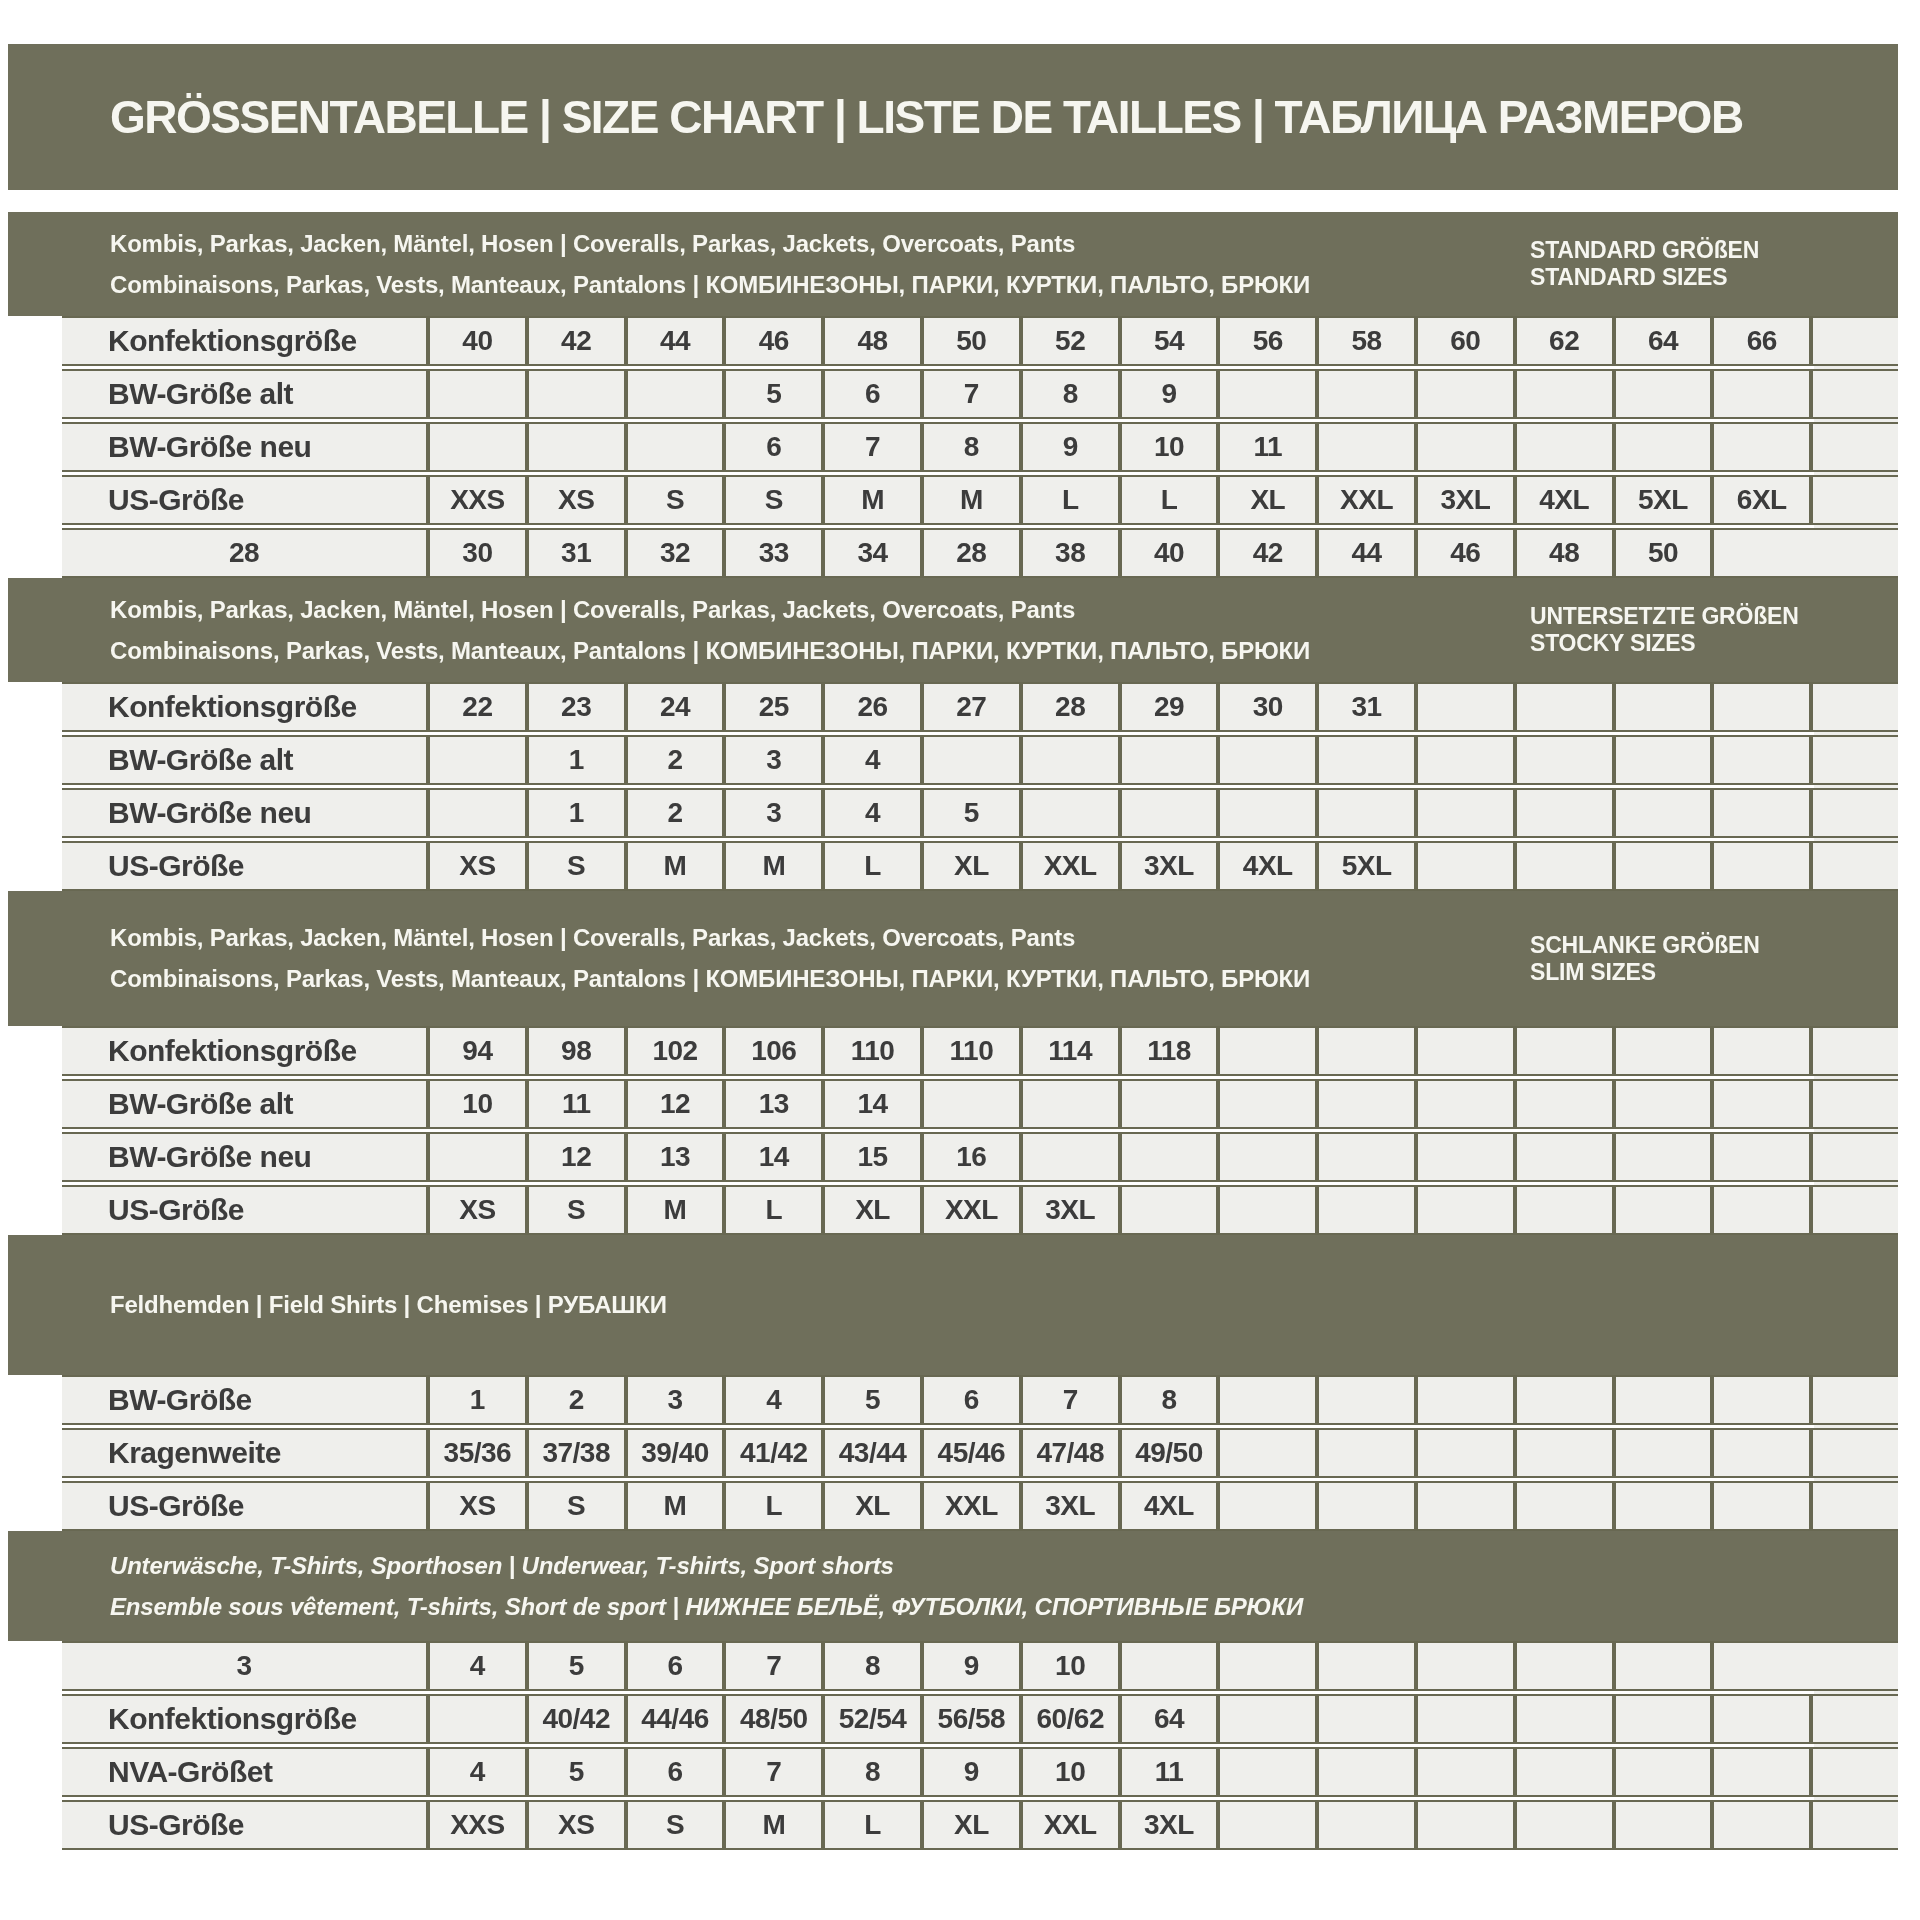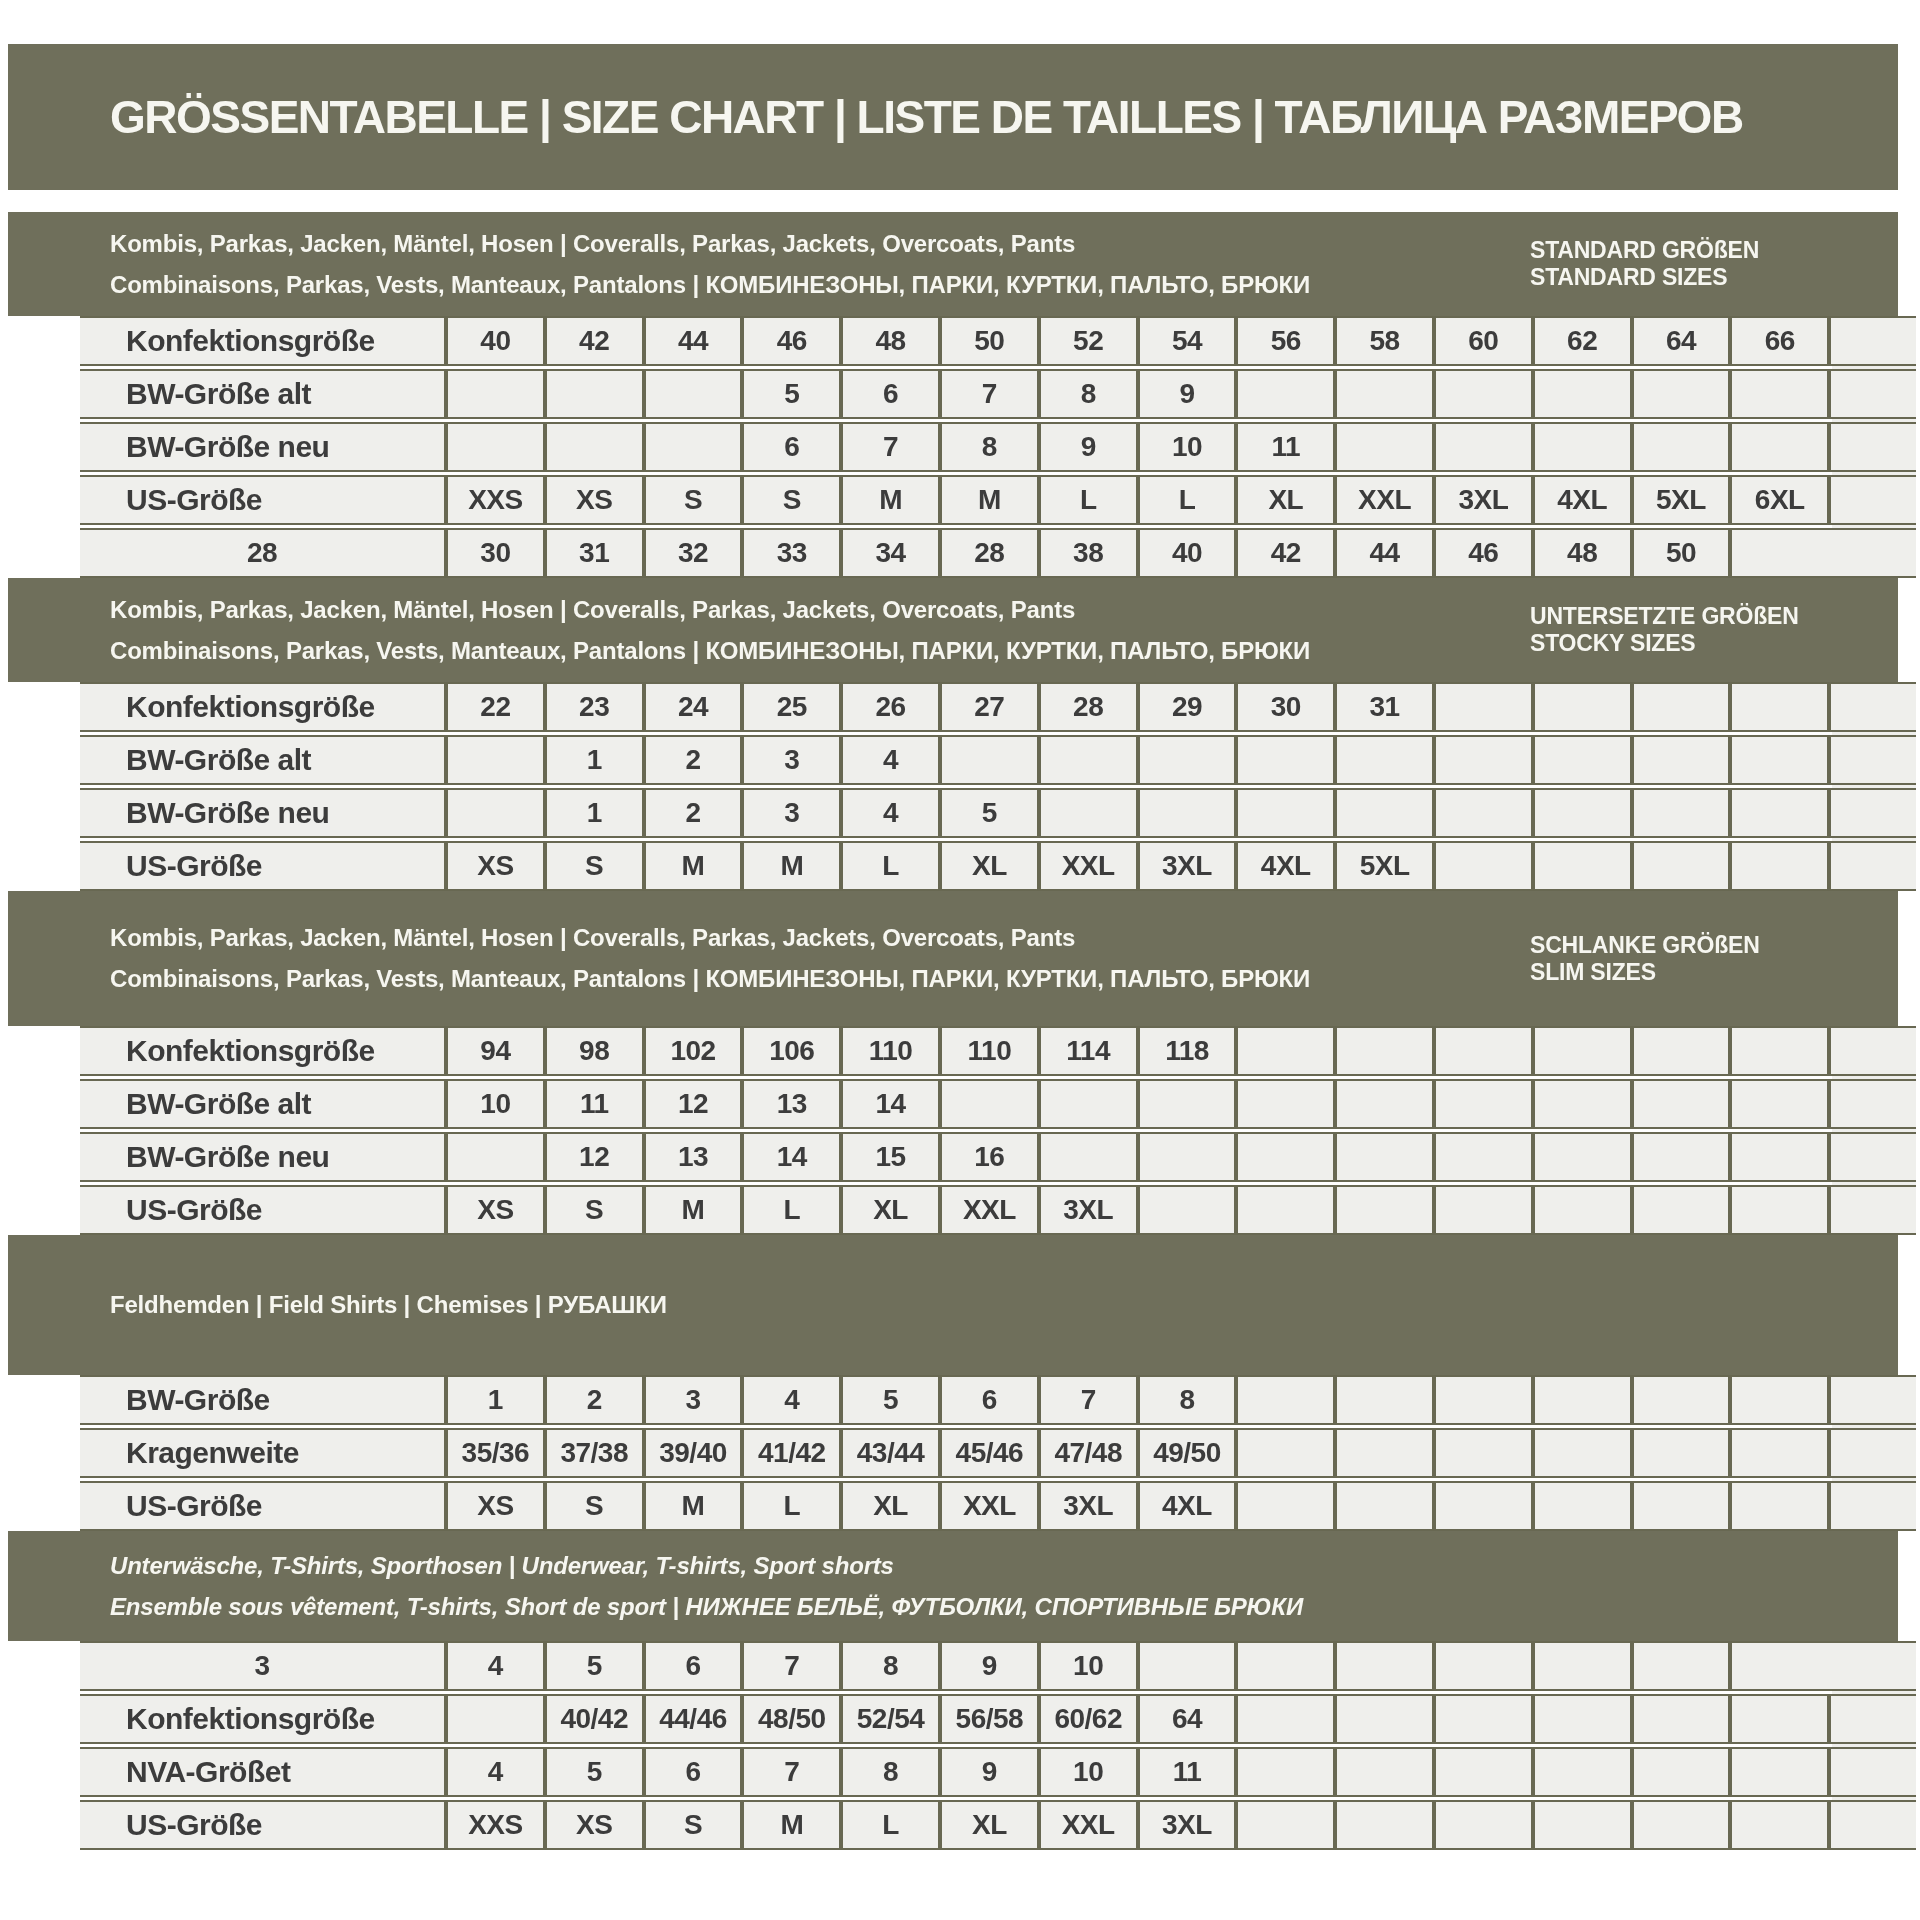--- a/index.html
+++ b/index.html
@@ -28,21 +28,21 @@
   .section-band[data-sec="4"]{height:110px;font-style:italic;}
   .band-text{
     padding-left:102px;display:flex;flex-direction:column;gap:13px;
   }
   .band-line{font-size:24px;letter-spacing:-0.2px;white-space:nowrap;}
   .side-label{
     position:absolute;left:1522px;top:50%;transform:translateY(-50%);
     display:flex;flex-direction:column;
   }
   .side-line{font-size:23px;letter-spacing:-0.2px;white-space:nowrap;}
-  .size-table{position:relative;margin-left:80px;width:1836px;}
+  .size-table{position:relative;margin-left:62px;width:1836px;}
   .table-filler{
     position:absolute;left:1752px;top:0;bottom:0;width:84px;
     background:var(--rowbg);
   }
   .trow{
     position:relative;display:grid;
     grid-template-columns:368px repeat(14,98.8px);
     height:50px;background:var(--rowbg);box-sizing:border-box;
     border-top:2px solid var(--line);border-bottom:2px solid var(--line);
   }

